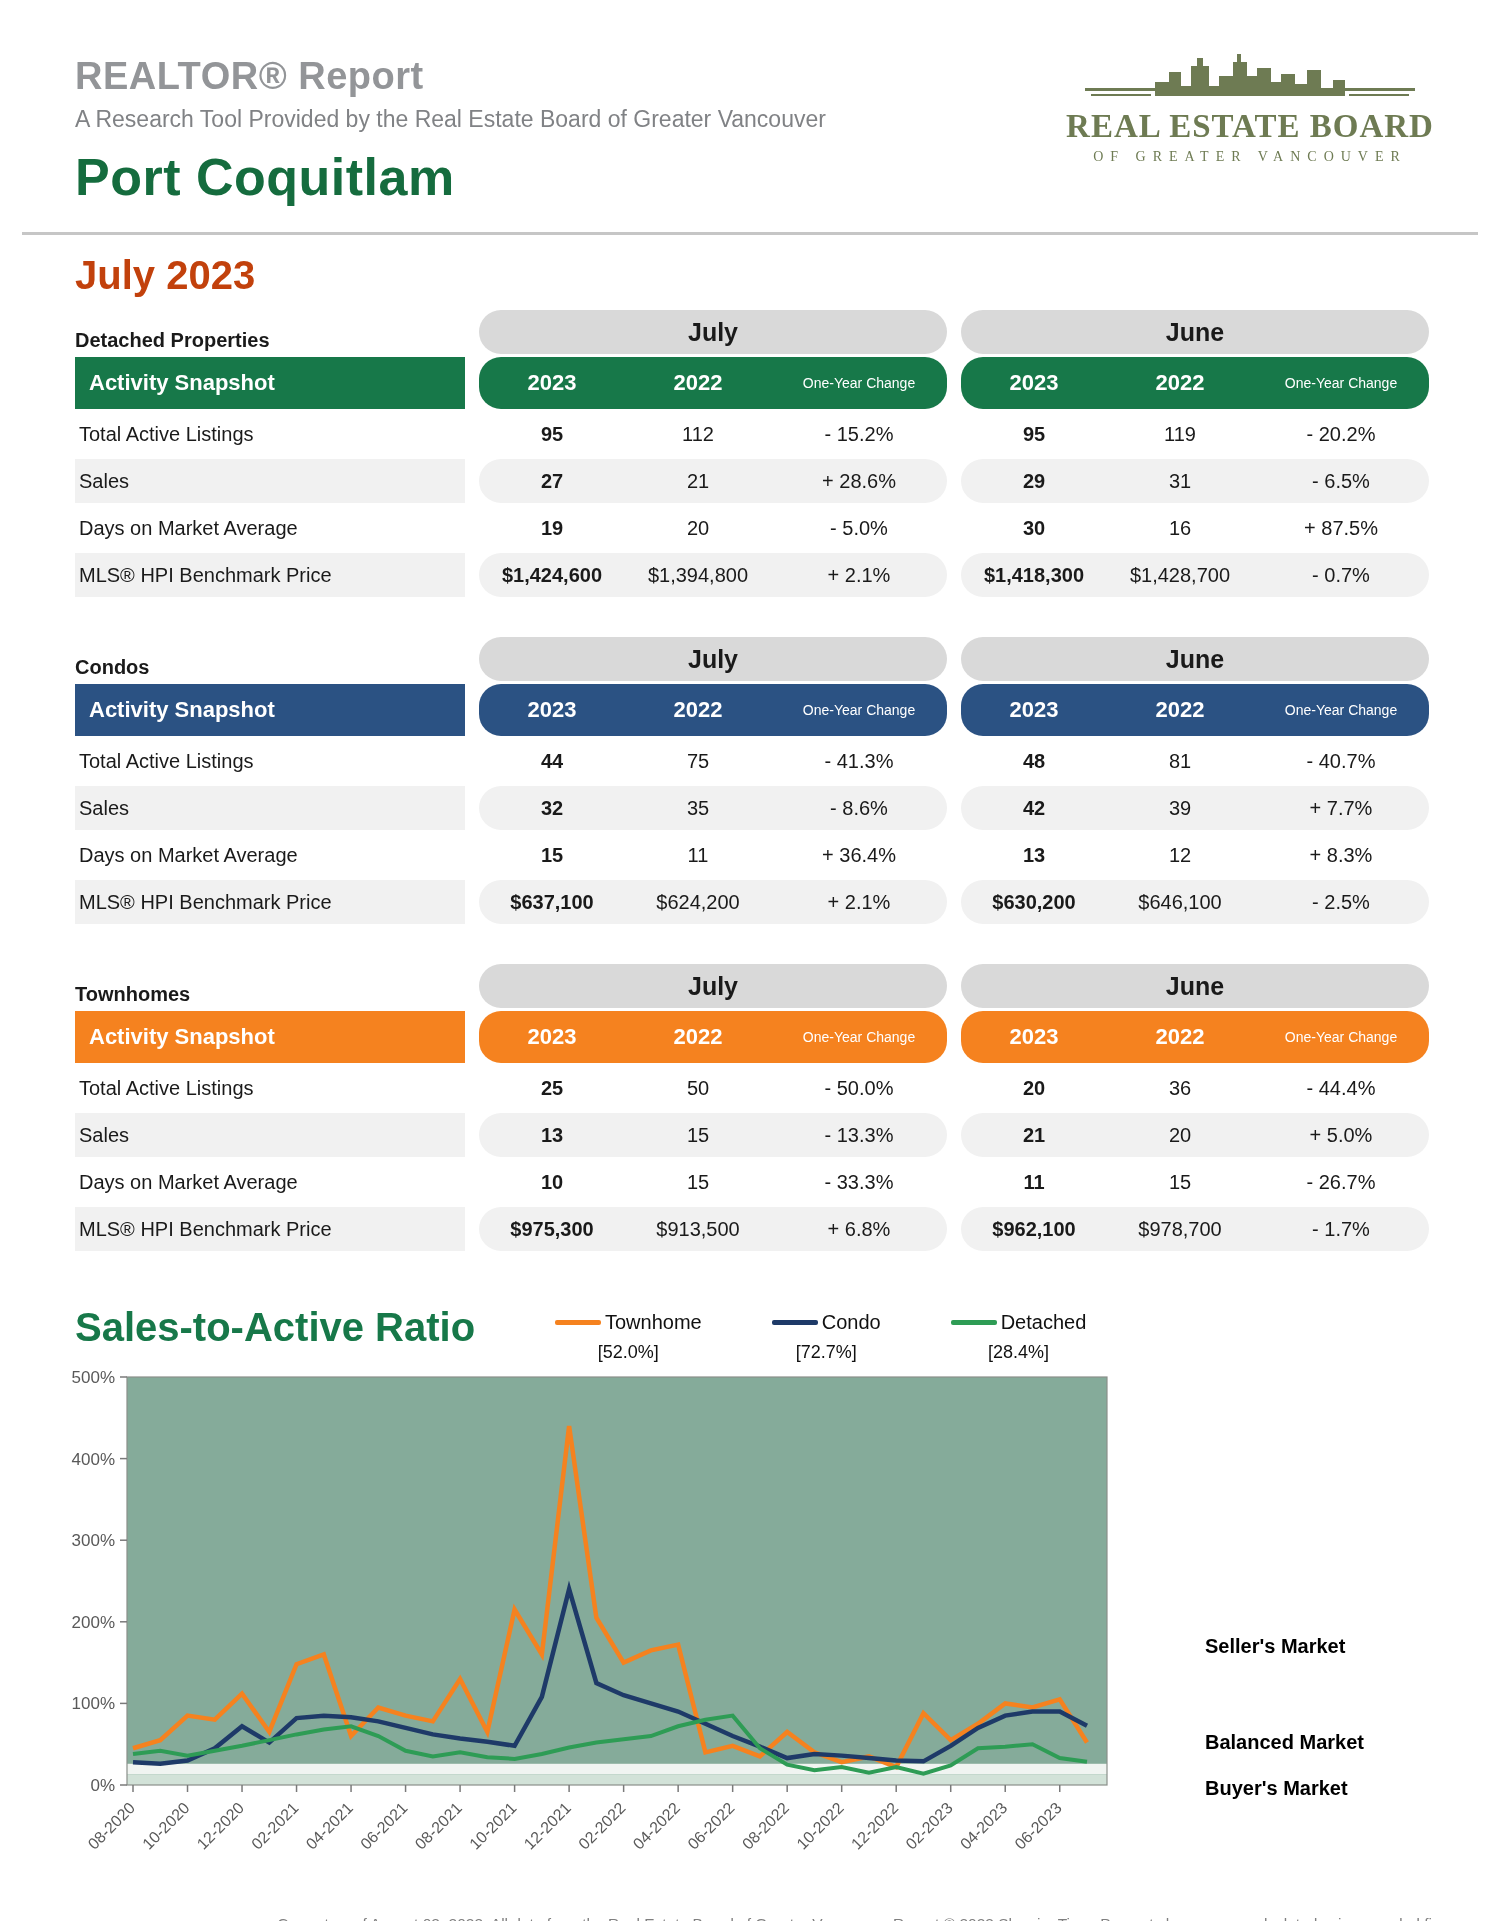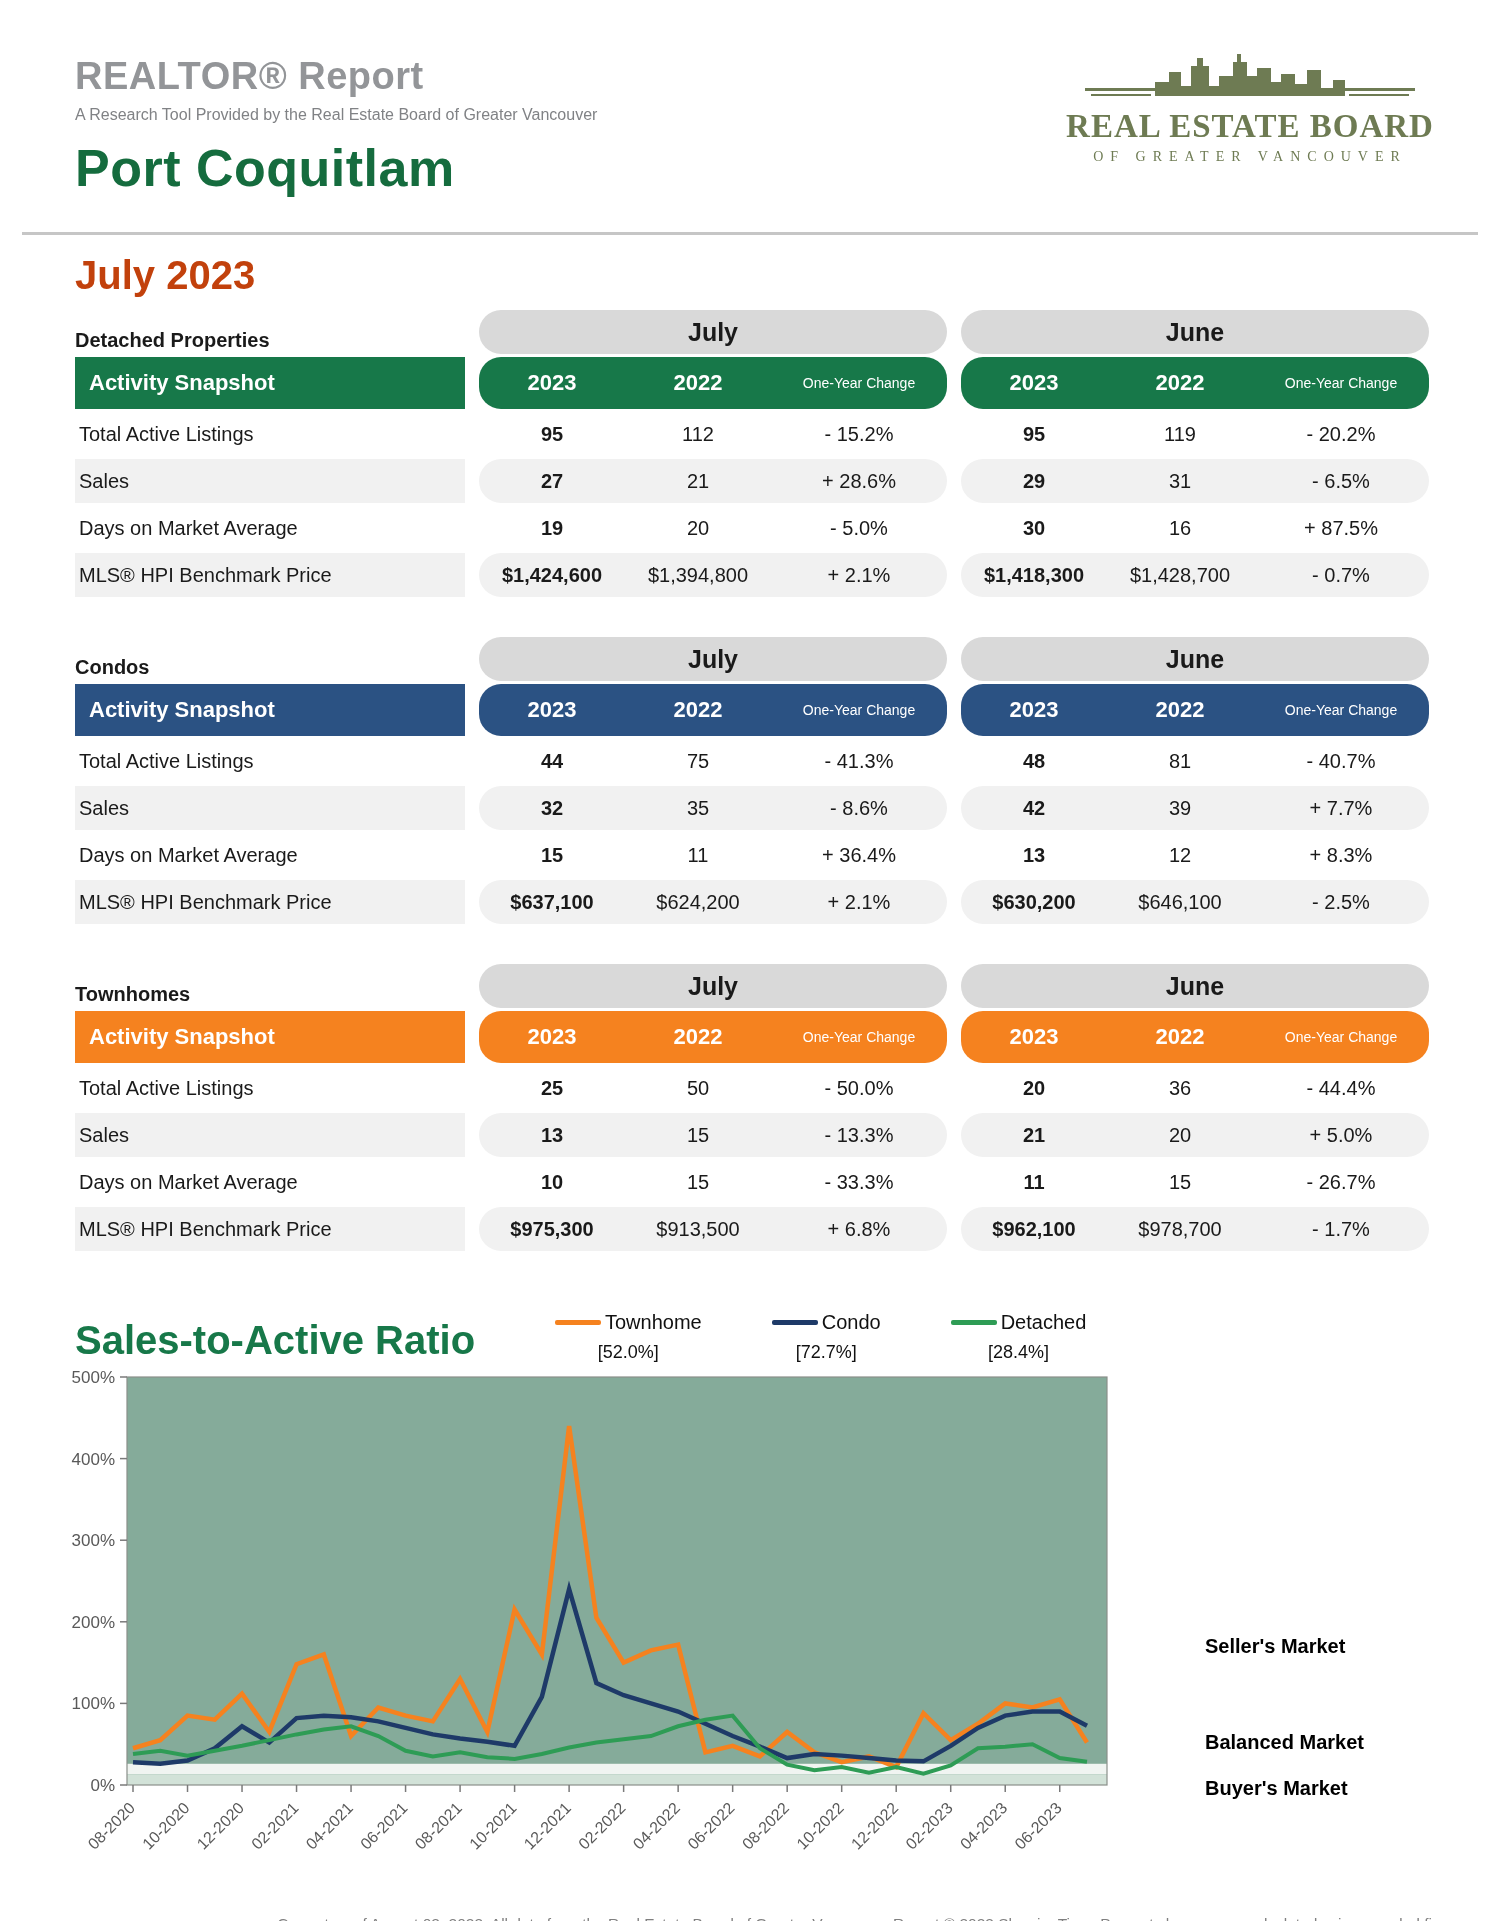--- a/index.html
+++ b/index.html
@@ -6,21 +6,21 @@
   body {
     width:1500px; min-height:1921px; background:#ffffff;
     font-family:"Liberation Sans", sans-serif; color:#1a1a1a;
     position:relative;
   }
   .page { width:1500px; padding:0 0 30px 0; position:relative; }
 
   
   .hdr { position:relative; padding:55px 60px 0 75px; height:232px; }
   .report-title { font-size:38px; font-weight:bold; color:#939598; letter-spacing:0.5px; }
-  .report-sub { font-size:16px; color:#808285; margin-top:8px; }
+  .report-sub { font-size:23px; color:#808285; margin-top:8px; }
   .city { font-size:52px; font-weight:bold; color:#156C3E; margin-top:14px; letter-spacing:0.5px; }
   .logo { position:absolute; right:55px; top:48px; width:390px; text-align:center; color:#6E7B53; }
   .logo svg { display:block; margin:0 auto; }
   .logo-line1 { font-family:"Liberation Serif", serif; font-size:33px; font-weight:bold; letter-spacing:1px; color:#6E7B53; margin-top:2px; }
   .logo-line2 { font-family:"Liberation Serif", serif; font-size:14px; letter-spacing:7px; color:#6E7B53; margin-top:4px; }
   .hdr-rule { height:3px; background:#c6c6c6; margin:0 22px; }
 
   
   .month-heading { font-size:40px; font-weight:bold; color:#c2410c; padding:18px 0 6px 75px; }
 
@@ -42,21 +42,21 @@
   .header-group .hcell.small { font-size:14px; font-weight:normal; line-height:1.15; padding:0 28px; }
   .data-row { margin-top:3px; }
   .data-row .cell { display:flex; align-items:center; font-size:20px; }
   .data-row .rlabel { padding-left:4px; }
   .data-row .vcell { justify-content:center; }
   .data-row .vcell.bold { font-weight:bold; }
   .data-row.striped .cell, .data-row.striped .group { background:#F1F1F1; }
   .data-row.striped .group .cell { background:transparent; }
 
   
-  .chart-head { display:flex; align-items:flex-end; padding:14px 60px 4px 75px; }
+  .chart-head { display:flex; align-items:flex-start; padding:14px 60px 4px 75px; }
   .chart-title { font-size:40px; font-weight:bold; color:#177849; width:480px; }
   .legend { display:flex; gap:70px; padding-top:6px; }
   .legend-item { text-align:center; }
   .legend-top { display:flex; align-items:center; }
   .legend-swatch { width:46px; height:5px; border-radius:2px; display:inline-block; }
   .legend-label { font-size:20px; color:#111; margin-left:4px; }
   .legend-value { font-size:18px; color:#111; margin-top:8px; }
   .chart-zone { position:relative; height:520px; }
   .chart-zone svg { position:absolute; left:55px; top:0; }
   .mkt-label { position:absolute; font-size:20px; font-weight:bold; color:#000; left:1205px; white-space:nowrap; }

